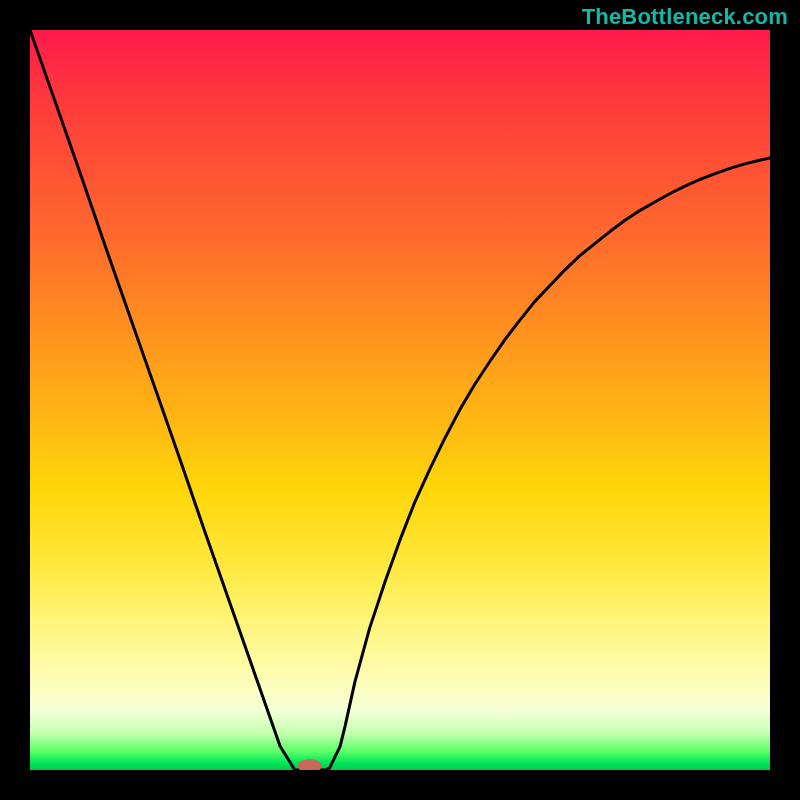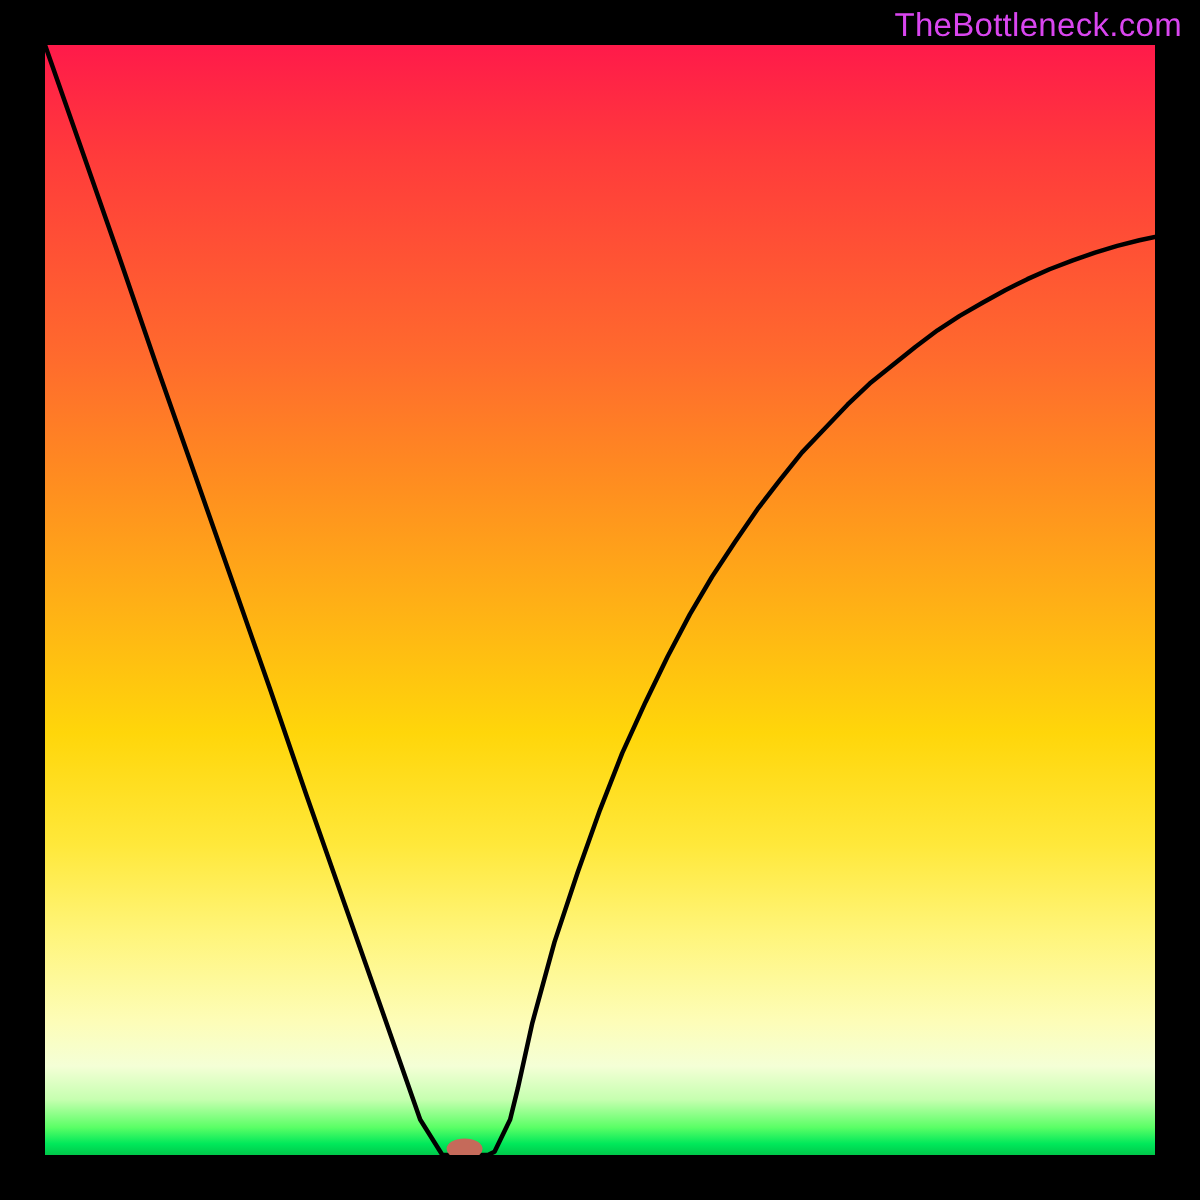--- a/index.html
+++ b/index.html
@@ -48,24 +48,24 @@
     position: absolute;
     left: 0;
     top: 0;
     width: 740px;
     height: 740px;
   }
   .watermark {
     position: absolute;
     top: 4px;
     right: 12px;
-    color: #d946ef;
+    color: #14b8a6;
     font-size: 22px;
     letter-spacing: 0.2px;
-    font-weight: 400;
+    font-weight: 700;
   }
 </style>
 </head>
 <body>
 
 <div class="frame">
 
   <div class="watermark">TheBottleneck.com</div>
 
   <div class="plot-area">

